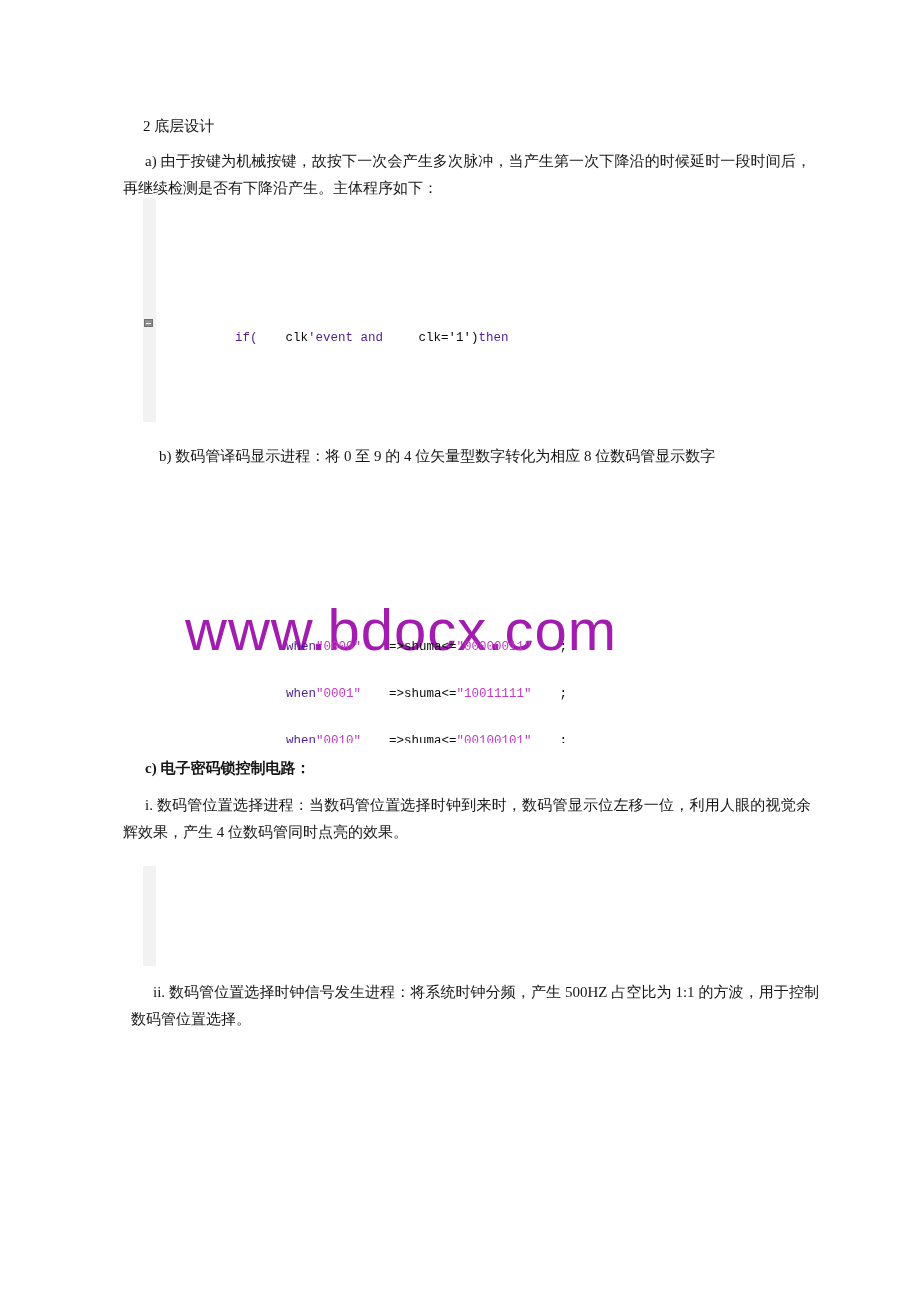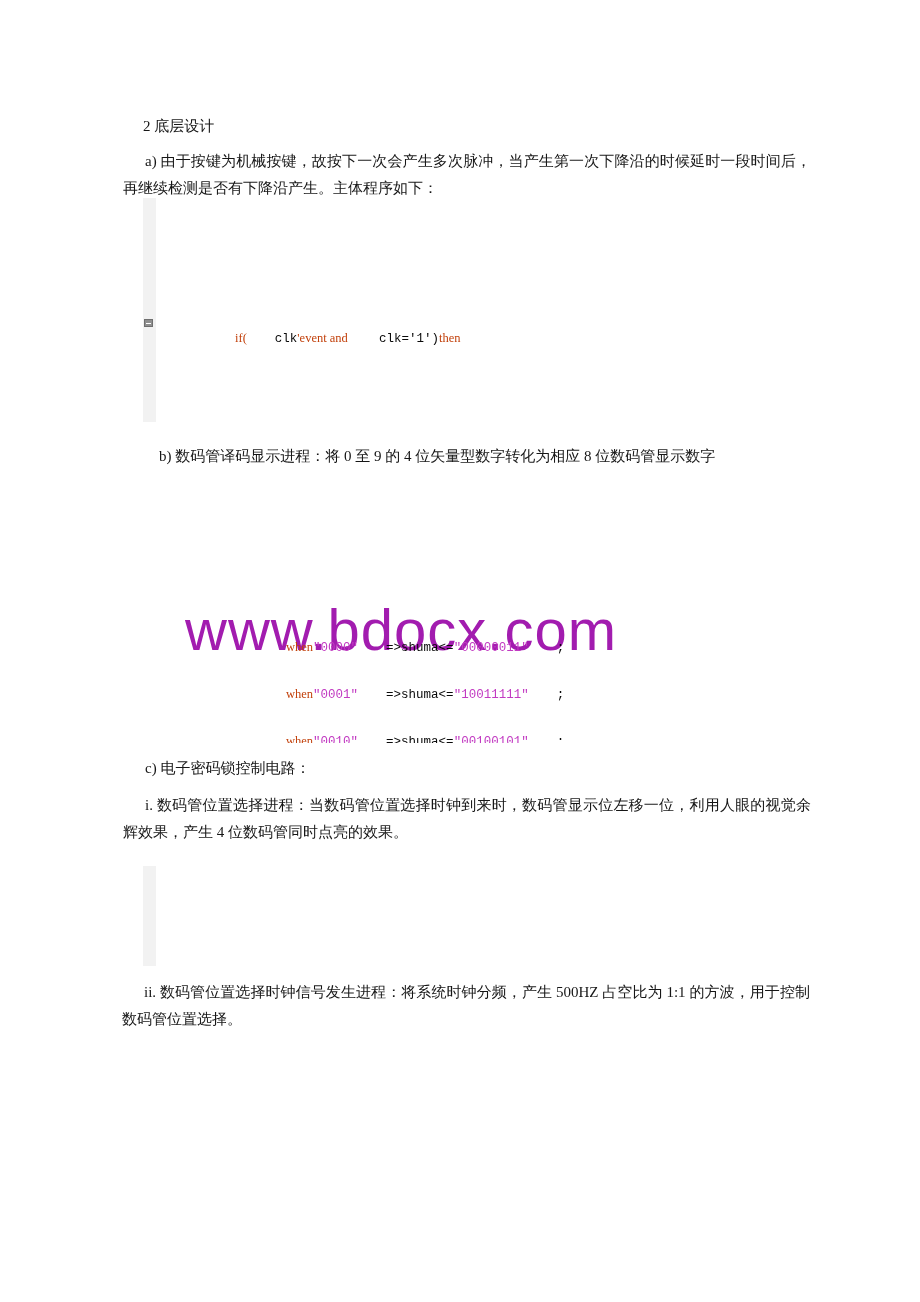--- a/index.html
+++ b/index.html
@@ -87,21 +87,21 @@
   }
   .fold::after {
     content: "";
     position: absolute;
     left: 1px;
     top: 3px;
     width: 5px;
     height: 1px;
     background: #ffffff;
   }
-  .kw  { color: #c2410c; font-family: Liberation Serif, serif; }
+  .kw  { color: #4c1d95; }
   .pl  { color: #0a0a0a; margin-left: 28px; }
   .str { color: #c23bc2; }
   .clip-top { overflow: hidden; }
 </style>
 </head>
 <body>
 
 <div class="page">
 
   <div class="watermark">www.bdocx.com</div>
@@ -171,21 +171,21 @@
         
         
         
         
         
         
 
       </div>
     </div>
 
-    <div class="para" style="left:123px; top:755px; width:688px;">
+    <div class="para" style="left:123px; top:755px; width:688px;font-weight:bold;">
       <span class="ind"></span><span>c) 电子密码锁控制电路：</span>
     </div>
 
     <div class="para" style="left:123px; top:792px; width:688px;">
       <span class="ind"></span><span>i. 数码管位置选择进程：当数码管位置选择时钟到来时，数码管显示位左移一位，利用人眼的视觉余辉效果，产生 4 位数码管同时点亮的效果。</span>
     </div>
 
     <div class="code-block" style="left:143px; top:866px; width:700px; height:100px;">
       <div class="gutter"></div>
       <div class="lines" style="padding-top:2px;">
@@ -200,18 +200,18 @@
 
         
 
         
 
         
 
       </div>
     </div>
 
-    <div class="para" style="left:122px; top:979px; width:688px;">
+    <div class="para" style="left:131px; top:979px; width:688px;">
       <span class="ind"></span><span>ii. 数码管位置选择时钟信号发生进程：将系统时钟分频，产生 500HZ 占空比为 1:1 的方波，用于控制数码管位置选择。</span>
     </div>
 
   </div>
 </div>
 
 </body></html>

